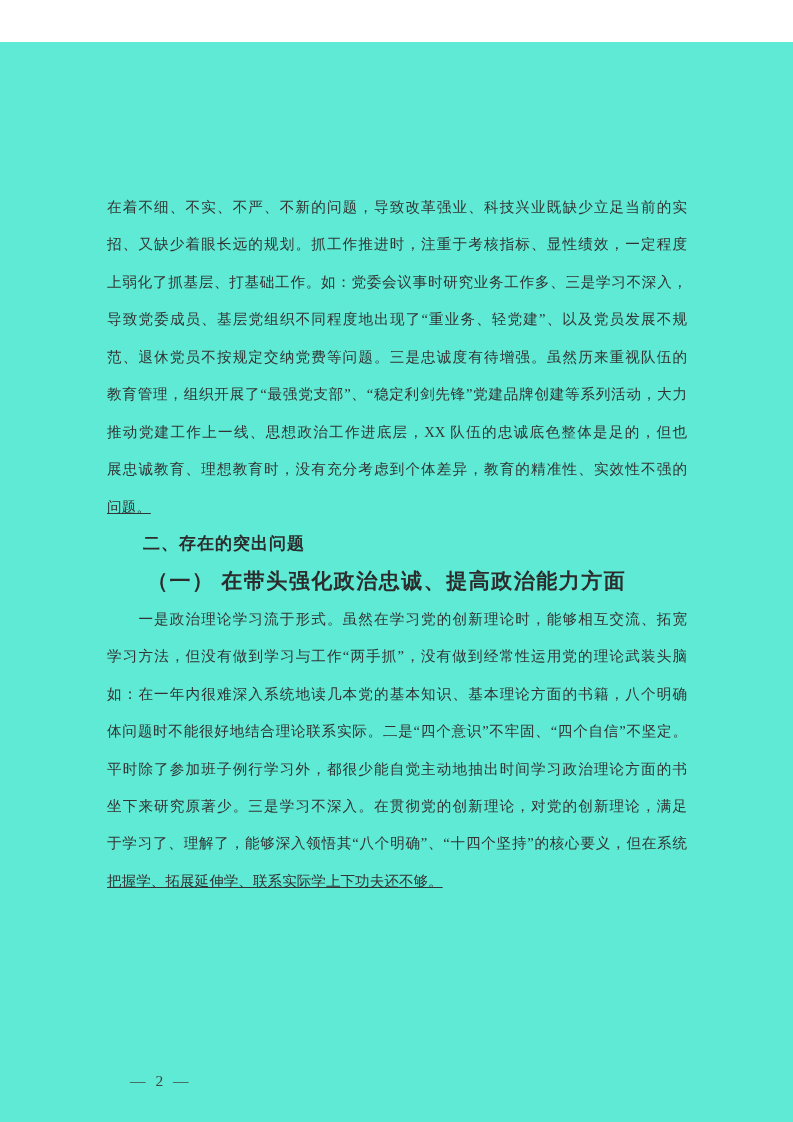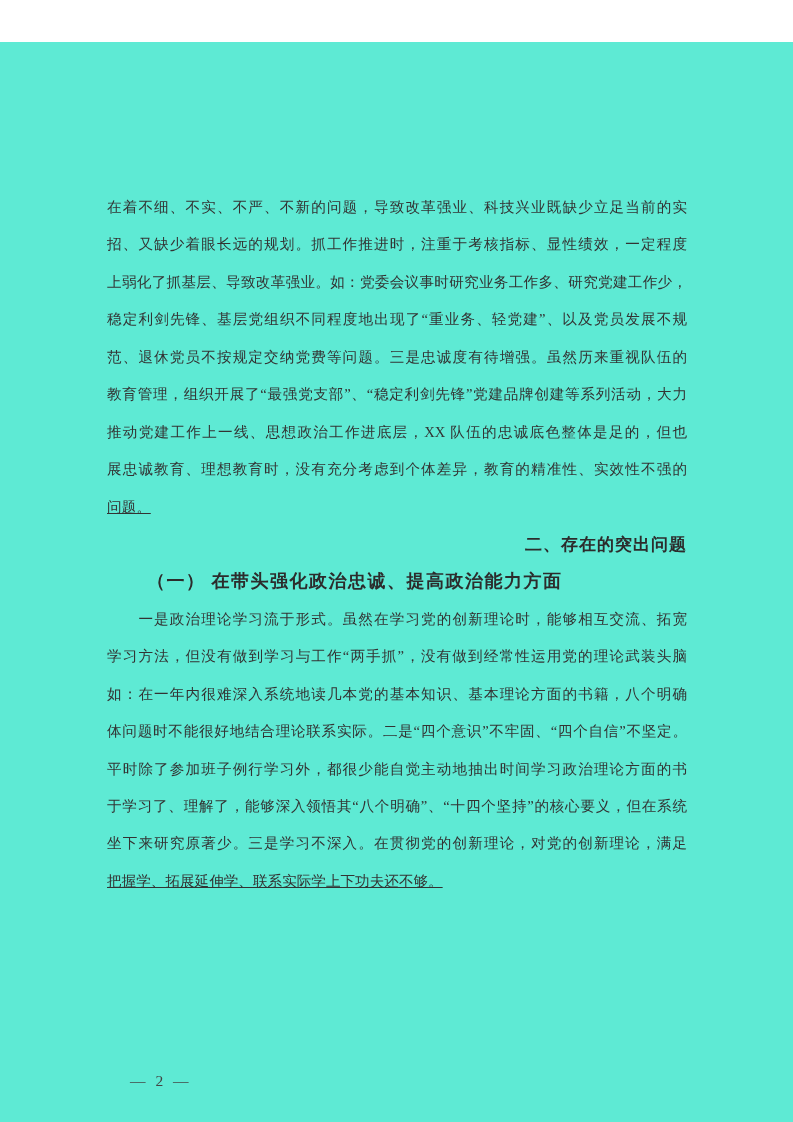--- a/index.html
+++ b/index.html
@@ -35,34 +35,33 @@
   }
   .para .line.last-line {
     text-align-last: left;
     text-decoration: underline;
   }
   .heading-1 {
     height: 37.45px;
     line-height: 37.45px;
     margin: 0;
     padding-left: 36px;
-    font-family: Liberation Serif, serif;
+    font-family: Liberation Mono, monospace;
     font-size: 17px;
     font-weight: 700;
     color: #2c2c2c;
     letter-spacing: 1px;
-    text-align: right;
   }
   .heading-2 {
     height: 37.45px;
     line-height: 37.45px;
     margin: 0;
     padding-left: 40px;
     font-family: "Liberation Serif", "DejaVu Serif", serif;
-    font-size: 18px;
+    font-size: 21px;
     font-weight: 700;
     color: #2c2c2c;
     letter-spacing: 1.5px;
   }
   .footer {
     position: absolute;
     left: 130px;
     top: 1030px;
     font-size: 15.5px;
     color: #444444;
@@ -71,39 +70,39 @@
   }
 </style>
 </head>
 <body>
 
 <div class="page">
   <div class="content">
     <div class="para">
         <div class="line">在着不细、不实、不严、不新的问题，导致改革强业、科技兴业既缺少立足当前的实</div>
         <div class="line">招、又缺少着眼长远的规划。抓工作推进时，注重于考核指标、显性绩效，一定程度</div>
-        <div class="line">上弱化了抓基层、导致改革强业。如：党委会议事时研究业务工作多、研究党建工作少，</div>
-        <div class="line">稳定利剑先锋、基层党组织不同程度地出现了“重业务、轻党建”、以及党员发展不规</div>
+        <div class="line">上弱化了抓基层、打基础工作。如：党委会议事时研究业务工作多、三是学习不深入，</div>
+        <div class="line">导致党委成员、基层党组织不同程度地出现了“重业务、轻党建”、以及党员发展不规</div>
         <div class="line">范、退休党员不按规定交纳党费等问题。三是忠诚度有待增强。虽然历来重视队伍的</div>
         <div class="line">教育管理，组织开展了“最强党支部”、“稳定利剑先锋”党建品牌创建等系列活动，大力</div>
         <div class="line">推动党建工作上一线、思想政治工作进底层，XX 队伍的忠诚底色整体是足的，但也</div>
         <div class="line">展忠诚教育、理想教育时，没有充分考虑到个体差异，教育的精准性、实效性不强的</div>
         <div class="line last-line">问题。</div>
       </div>
 
     <h2 class="heading-1">二、存在的突出问题</h2>
 
     <h3 class="heading-2">（一） 在带头强化政治忠诚、提高政治能力方面</h3>
 
     <div class="para">
         <div class="line">　　一是政治理论学习流于形式。虽然在学习党的创新理论时，能够相互交流、拓宽</div>
         <div class="line">学习方法，但没有做到学习与工作“两手抓”，没有做到经常性运用党的理论武装头脑</div>
         <div class="line">如：在一年内很难深入系统地读几本党的基本知识、基本理论方面的书籍，八个明确</div>
         <div class="line">体问题时不能很好地结合理论联系实际。二是“四个意识”不牢固、“四个自信”不坚定。</div>
         <div class="line">平时除了参加班子例行学习外，都很少能自觉主动地抽出时间学习政治理论方面的书</div>
+        <div class="line">坐下来研究原著少。三是学习不深入。在贯彻党的创新理论，对党的创新理论，满足</div>
         <div class="line">于学习了、理解了，能够深入领悟其“八个明确”、“十四个坚持”的核心要义，但在系统</div>
-        <div class="line">坐下来研究原著少。三是学习不深入。在贯彻党的创新理论，对党的创新理论，满足</div>
         <div class="line last-line">把握学、拓展延伸学、联系实际学上下功夫还不够。</div>
       </div>
   </div>
 
   <div class="footer">— 2 —</div>
 </div>
 
 </body></html>

